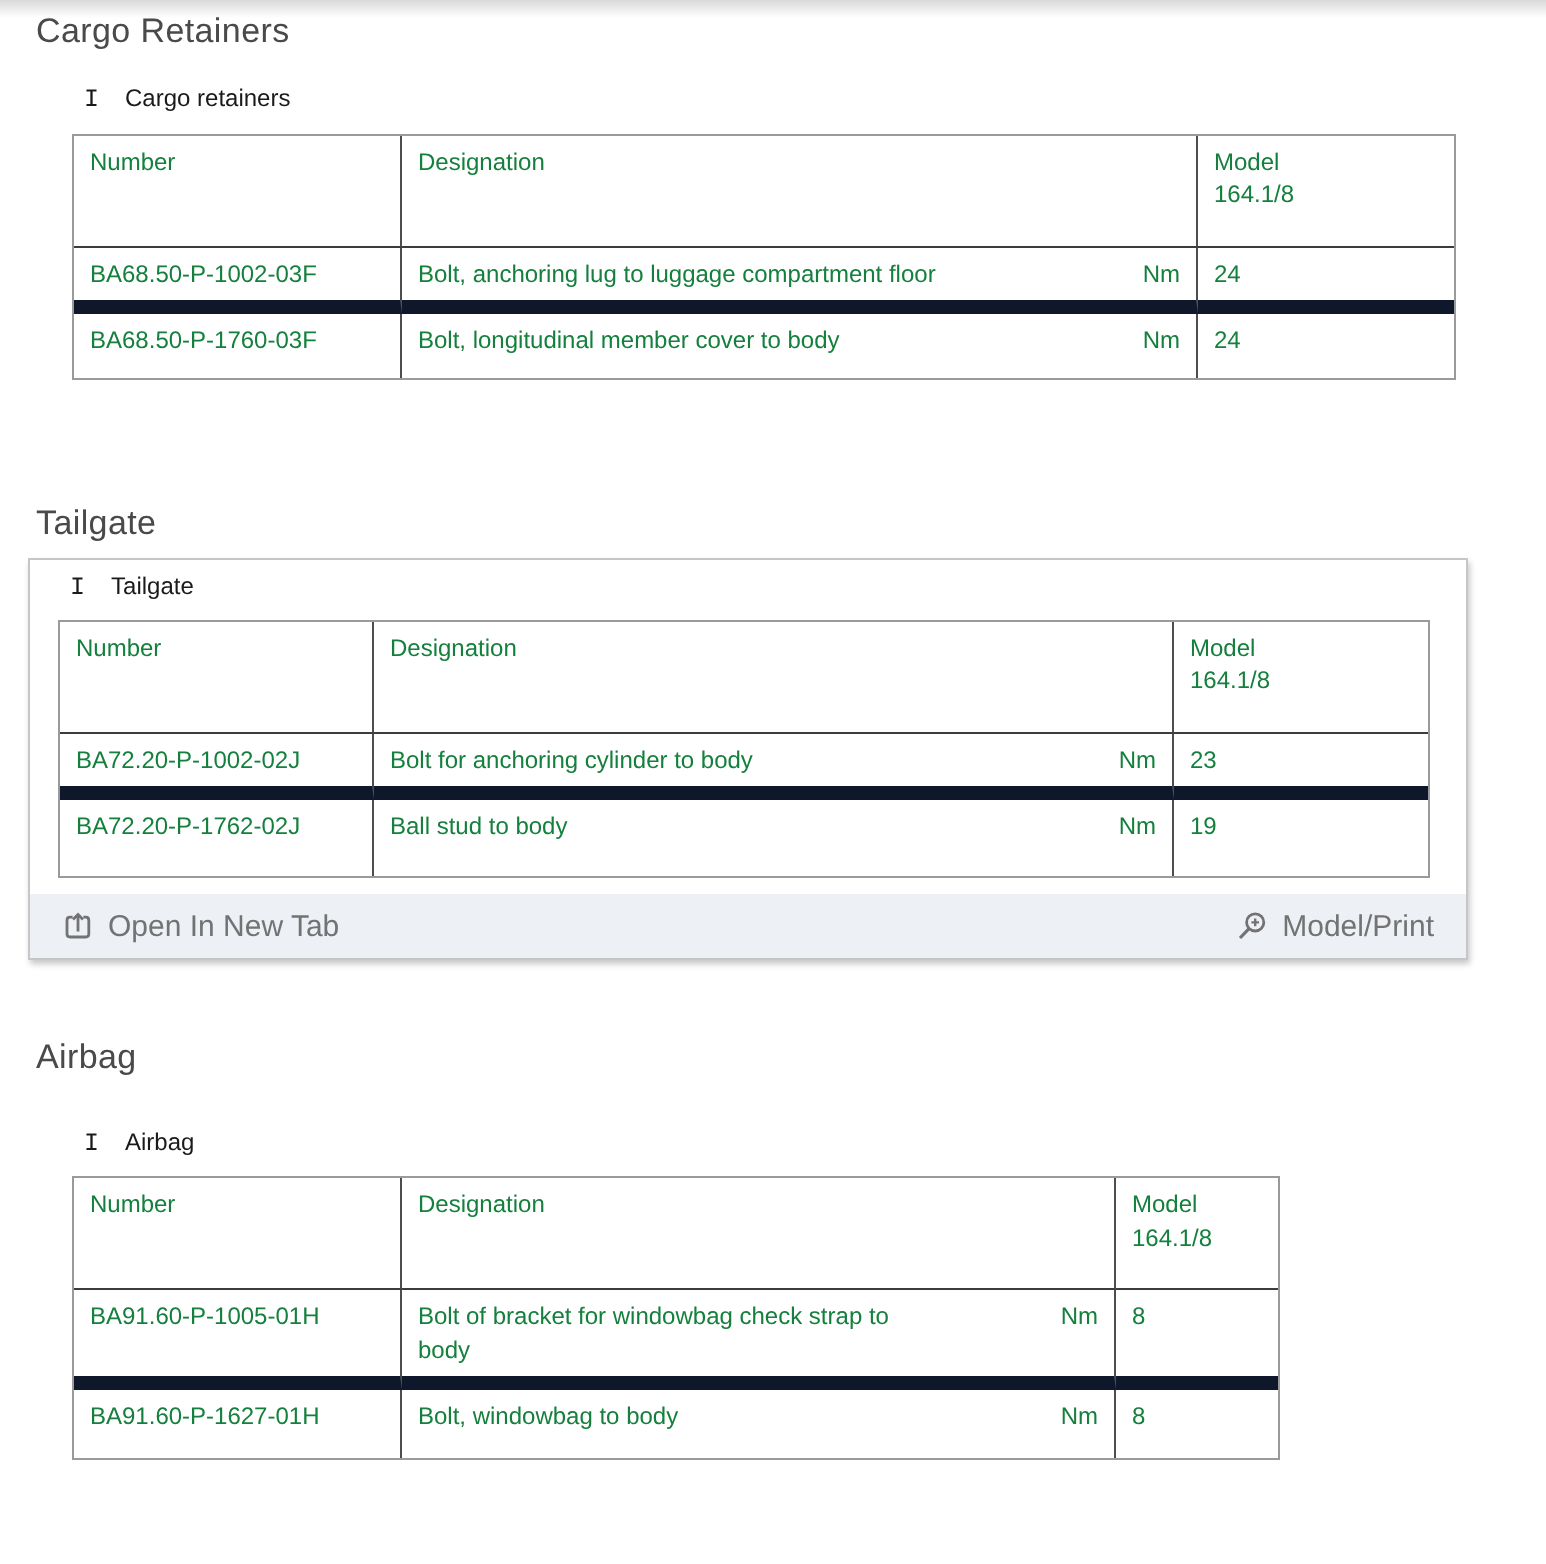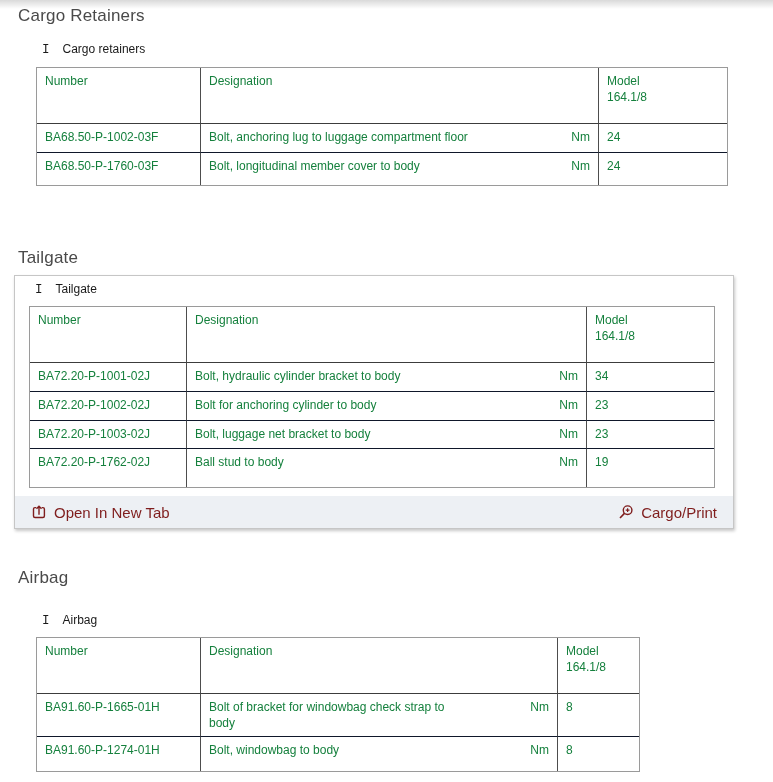--- a/index.html
+++ b/index.html
@@ -24,21 +24,21 @@
     border-collapse:separate; border-spacing:0; table-layout:fixed;
     border:1px solid #9a9a9a; background:#fff;
   }
   table.spec th, table.spec td {
     box-sizing:border-box; vertical-align:top; text-align:left;
     font-size:12px; font-weight:400; color:#15803d;
     padding:5px 8px; line-height:1.35; overflow:hidden;
   }
   table.spec .col-div { border-right:1px solid #4d4d4d; }
   table.spec thead th { border-bottom:1px solid #3c3c3c; }
-  table.spec tbody tr:not(:last-child) td { border-bottom:1px solid #0f172a; }
+  table.spec tbody tr:not(:last-child) td { border-bottom:7px solid #0f172a; }
   .desig { display:flex; justify-content:space-between; align-items:flex-start; }
   .desig .unit { padding-left:10px; white-space:nowrap; }
 
   
   #sec-cargo h1 { margin-top:6px; }
   #sec-cargo .caption { margin:16px 0 0 42px; }
   #tbl-cargo { width:690px; margin:10px 0 0 36px; }
   #tbl-cargo col.c1 { width:164px; } #tbl-cargo col.c2 { width:398px; } #tbl-cargo col.c3 { width:128px; }
   #tbl-cargo thead tr { height:56px; }
   #tbl-cargo tbody tr.r0 { height:29px; }
@@ -60,21 +60,21 @@
   #tbl-tailgate tbody tr.r1 { height:29px; }
   #tbl-tailgate tbody tr.r2 { height:28px; }
   #tbl-tailgate tbody tr.r3 { height:38px; }
   .panel-footer {
     margin-top:8px; height:32px; background:#edf0f4;
     display:flex; align-items:center; justify-content:space-between;
     padding:0 16px; box-sizing:border-box;
   }
   .action-link {
     display:flex; align-items:center; gap:7px;
-    color:#7f1d1d; font-size:15px; text-decoration:none; cursor:pointer;
+    color:#737373; font-size:15px; text-decoration:none; cursor:pointer;
   }
   .action-link svg { display:block; }
 
   
   #sec-airbag h1 { margin-top:39px; }
   #sec-airbag .caption { margin:25px 0 0 42px; }
   #tbl-airbag { width:602px; margin:9px 0 0 36px; }
   #tbl-airbag col.c1 { width:164px; } #tbl-airbag col.c2 { width:357px; } #tbl-airbag col.c3 { width:81px; }
   #tbl-airbag thead tr { height:56px; }
   #tbl-airbag tbody tr.r0 { height:43px; }
@@ -150,45 +150,25 @@
         <tr>
           <th class="col-div">Number</th>
           <th class="col-div">Designation</th>
           <th>
             <div>Model</div>
             <div>164.1/8</div>
           </th>
         </tr>
       </thead>
       <tbody>
-        <tr class="r0">
-          <td class="col-div">BA72.20-P-1001-02J</td>
-          <td class="col-div">
-            <div class="desig">
-              <span class="desig-text">Bolt, hydraulic cylinder bracket to body</span>
-              <span class="unit">Nm</span>
-            </div>
-          </td>
-          <td>34</td>
-        </tr>
         <tr class="r1">
           <td class="col-div">BA72.20-P-1002-02J</td>
           <td class="col-div">
             <div class="desig">
               <span class="desig-text">Bolt for anchoring cylinder to body</span>
-              <span class="unit">Nm</span>
-            </div>
-          </td>
-          <td>23</td>
-        </tr>
-        <tr class="r2">
-          <td class="col-div">BA72.20-P-1003-02J</td>
-          <td class="col-div">
-            <div class="desig">
-              <span class="desig-text">Bolt, luggage net bracket to body</span>
               <span class="unit">Nm</span>
             </div>
           </td>
           <td>23</td>
         </tr>
         <tr class="r3">
           <td class="col-div">BA72.20-P-1762-02J</td>
           <td class="col-div">
             <div class="desig">
               <span class="desig-text">Ball stud to body</span>
@@ -210,21 +190,21 @@
         <span>Open In New Tab</span>
       </a>
       <a class="action-link">
         <span>
           <svg width="17" height="17" viewBox="0 0 17 17">
             <circle cx="10.6" cy="6.2" r="4.3" fill="none" stroke="currentColor" stroke-width="1.4"></circle>
             <path d="M10.6 4.3 V8.1 M8.7 6.2 H12.5" fill="none" stroke="currentColor" stroke-width="1.2"></path>
             <path d="M7.4 9.4 L3 14" fill="none" stroke="currentColor" stroke-width="1.6"></path>
           </svg>
         </span>
-        <span>Cargo/Print</span>
+        <span>Model/Print</span>
       </a>
     </div>
   </div>
 </section>
 
 <section id="sec-airbag">
   <h1 class="section-title">Airbag</h1>
   <div class="caption">
     <span class="marker">I</span>
     <span>Airbag</span>
@@ -240,31 +220,31 @@
         <th class="col-div">Number</th>
         <th class="col-div">Designation</th>
         <th>
           <div>Model</div>
           <div>164.1/8</div>
         </th>
       </tr>
     </thead>
     <tbody>
       <tr class="r0">
-        <td class="col-div">BA91.60-P-1665-01H</td>
+        <td class="col-div">BA91.60-P-1005-01H</td>
         <td class="col-div">
           <div class="desig">
             <span class="desig-text">Bolt of bracket for windowbag check strap to body</span>
             <span class="unit">Nm</span>
           </div>
         </td>
         <td>8</td>
       </tr>
       <tr class="r1">
-        <td class="col-div">BA91.60-P-1274-01H</td>
+        <td class="col-div">BA91.60-P-1627-01H</td>
         <td class="col-div">
           <div class="desig">
             <span class="desig-text">Bolt, windowbag to body</span>
             <span class="unit">Nm</span>
           </div>
         </td>
         <td>8</td>
       </tr>
     </tbody>
   </table>

